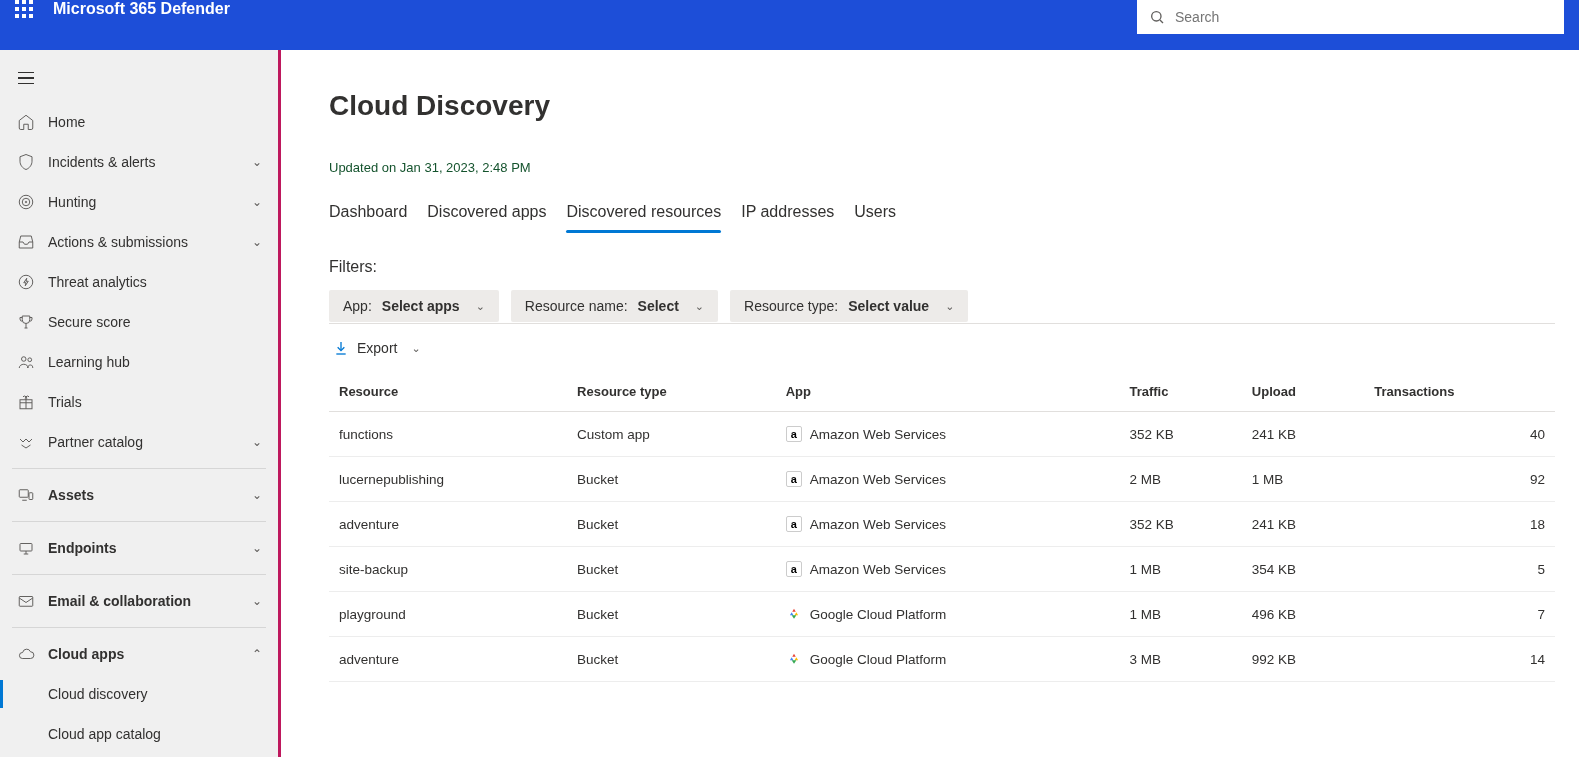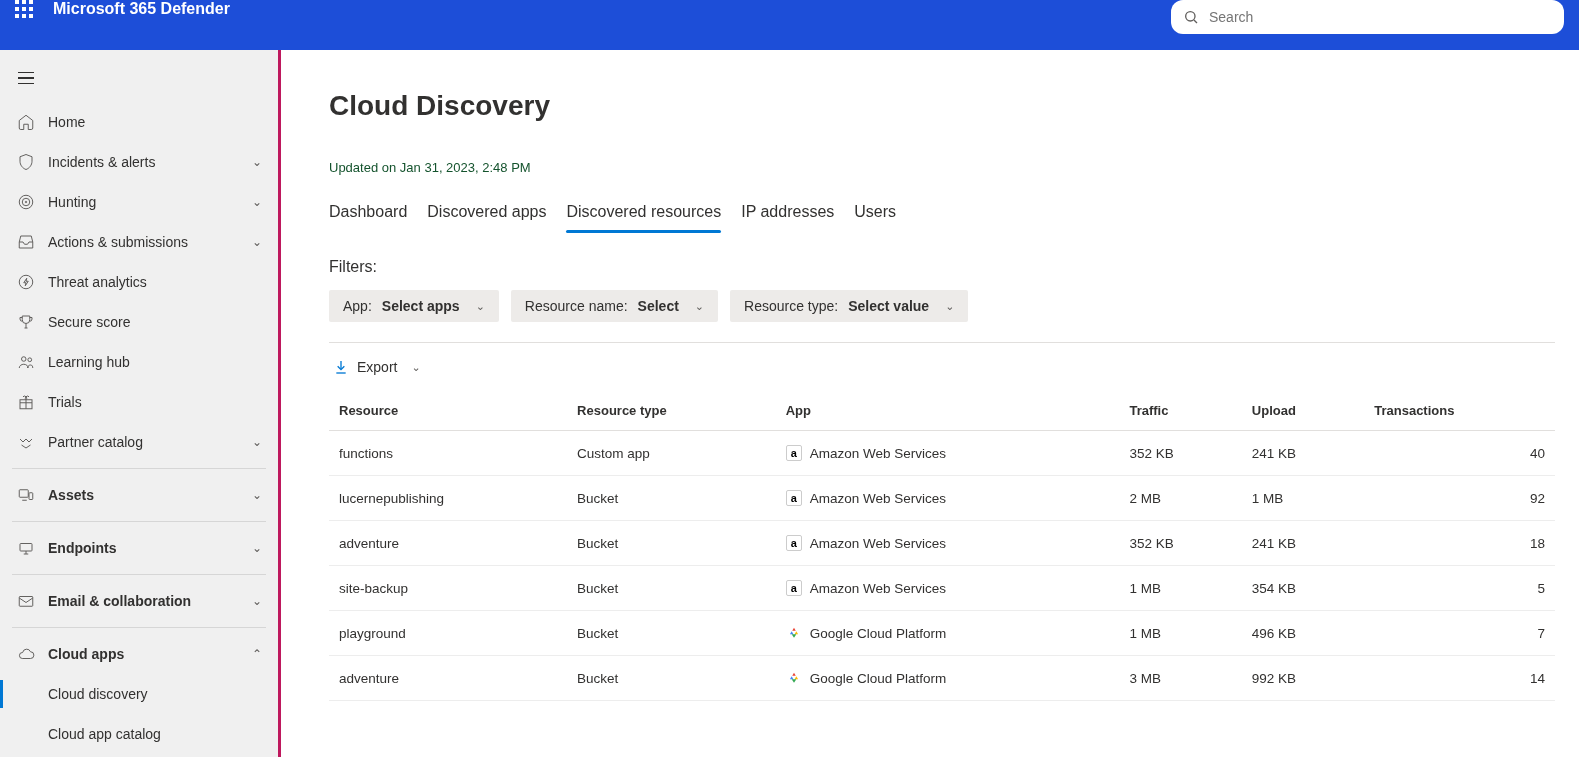--- a/index.html
+++ b/index.html
@@ -20,26 +20,26 @@
   grid-template-columns: repeat(3, 4px);
   grid-template-rows: repeat(3, 4px);
   gap: 3px;
   cursor: pointer;
 }
 .waffle-icon span { background: #fff; }
 .product-name { color: #fff; font-weight: 600; font-size: 16px; }
 .spacer { flex: 1; }
 .search-box {
   background: #fff;
-  border-radius: 12px;
+  border-radius: 0;
   display: flex;
   align-items: center;
   padding: 0 12px;
   height: 34px;
-  width: 393px;
+  width: 427px;
 }
 .search-box svg { width: 16px; height: 16px; margin-right: 10px; }
 .search-box input { border: none; outline: none; font-size: 14px; flex: 1; color: #605e5c; }
 
 
 .app-body { display: flex; height: calc(100vh - 50px); }
 
 
 .sidebar {
   width: 281px;
@@ -113,21 +113,21 @@
 .tab.selected::after {
   content: "";
   position: absolute;
   left: 0; right: 0; bottom: -2px;
   height: 3px;
   background: #0078d4;
   border-radius: 2px;
 }
 
 .filters-label { font-size: 16px; margin-bottom: 14px; }
-.filters-row { display: flex; gap: 12px; margin-bottom: 20px; align-items: flex-end; }
+.filters-row { display: flex; gap: 12px; margin-bottom: 1px; align-items: flex-end; }
 .filter-pill {
   background: #edebe9;
   padding: 8px 14px;
   display: flex;
   align-items: center;
   gap: 10px;
   font-size: 14px;
   cursor: pointer;
   border-radius: 2px;
 }

